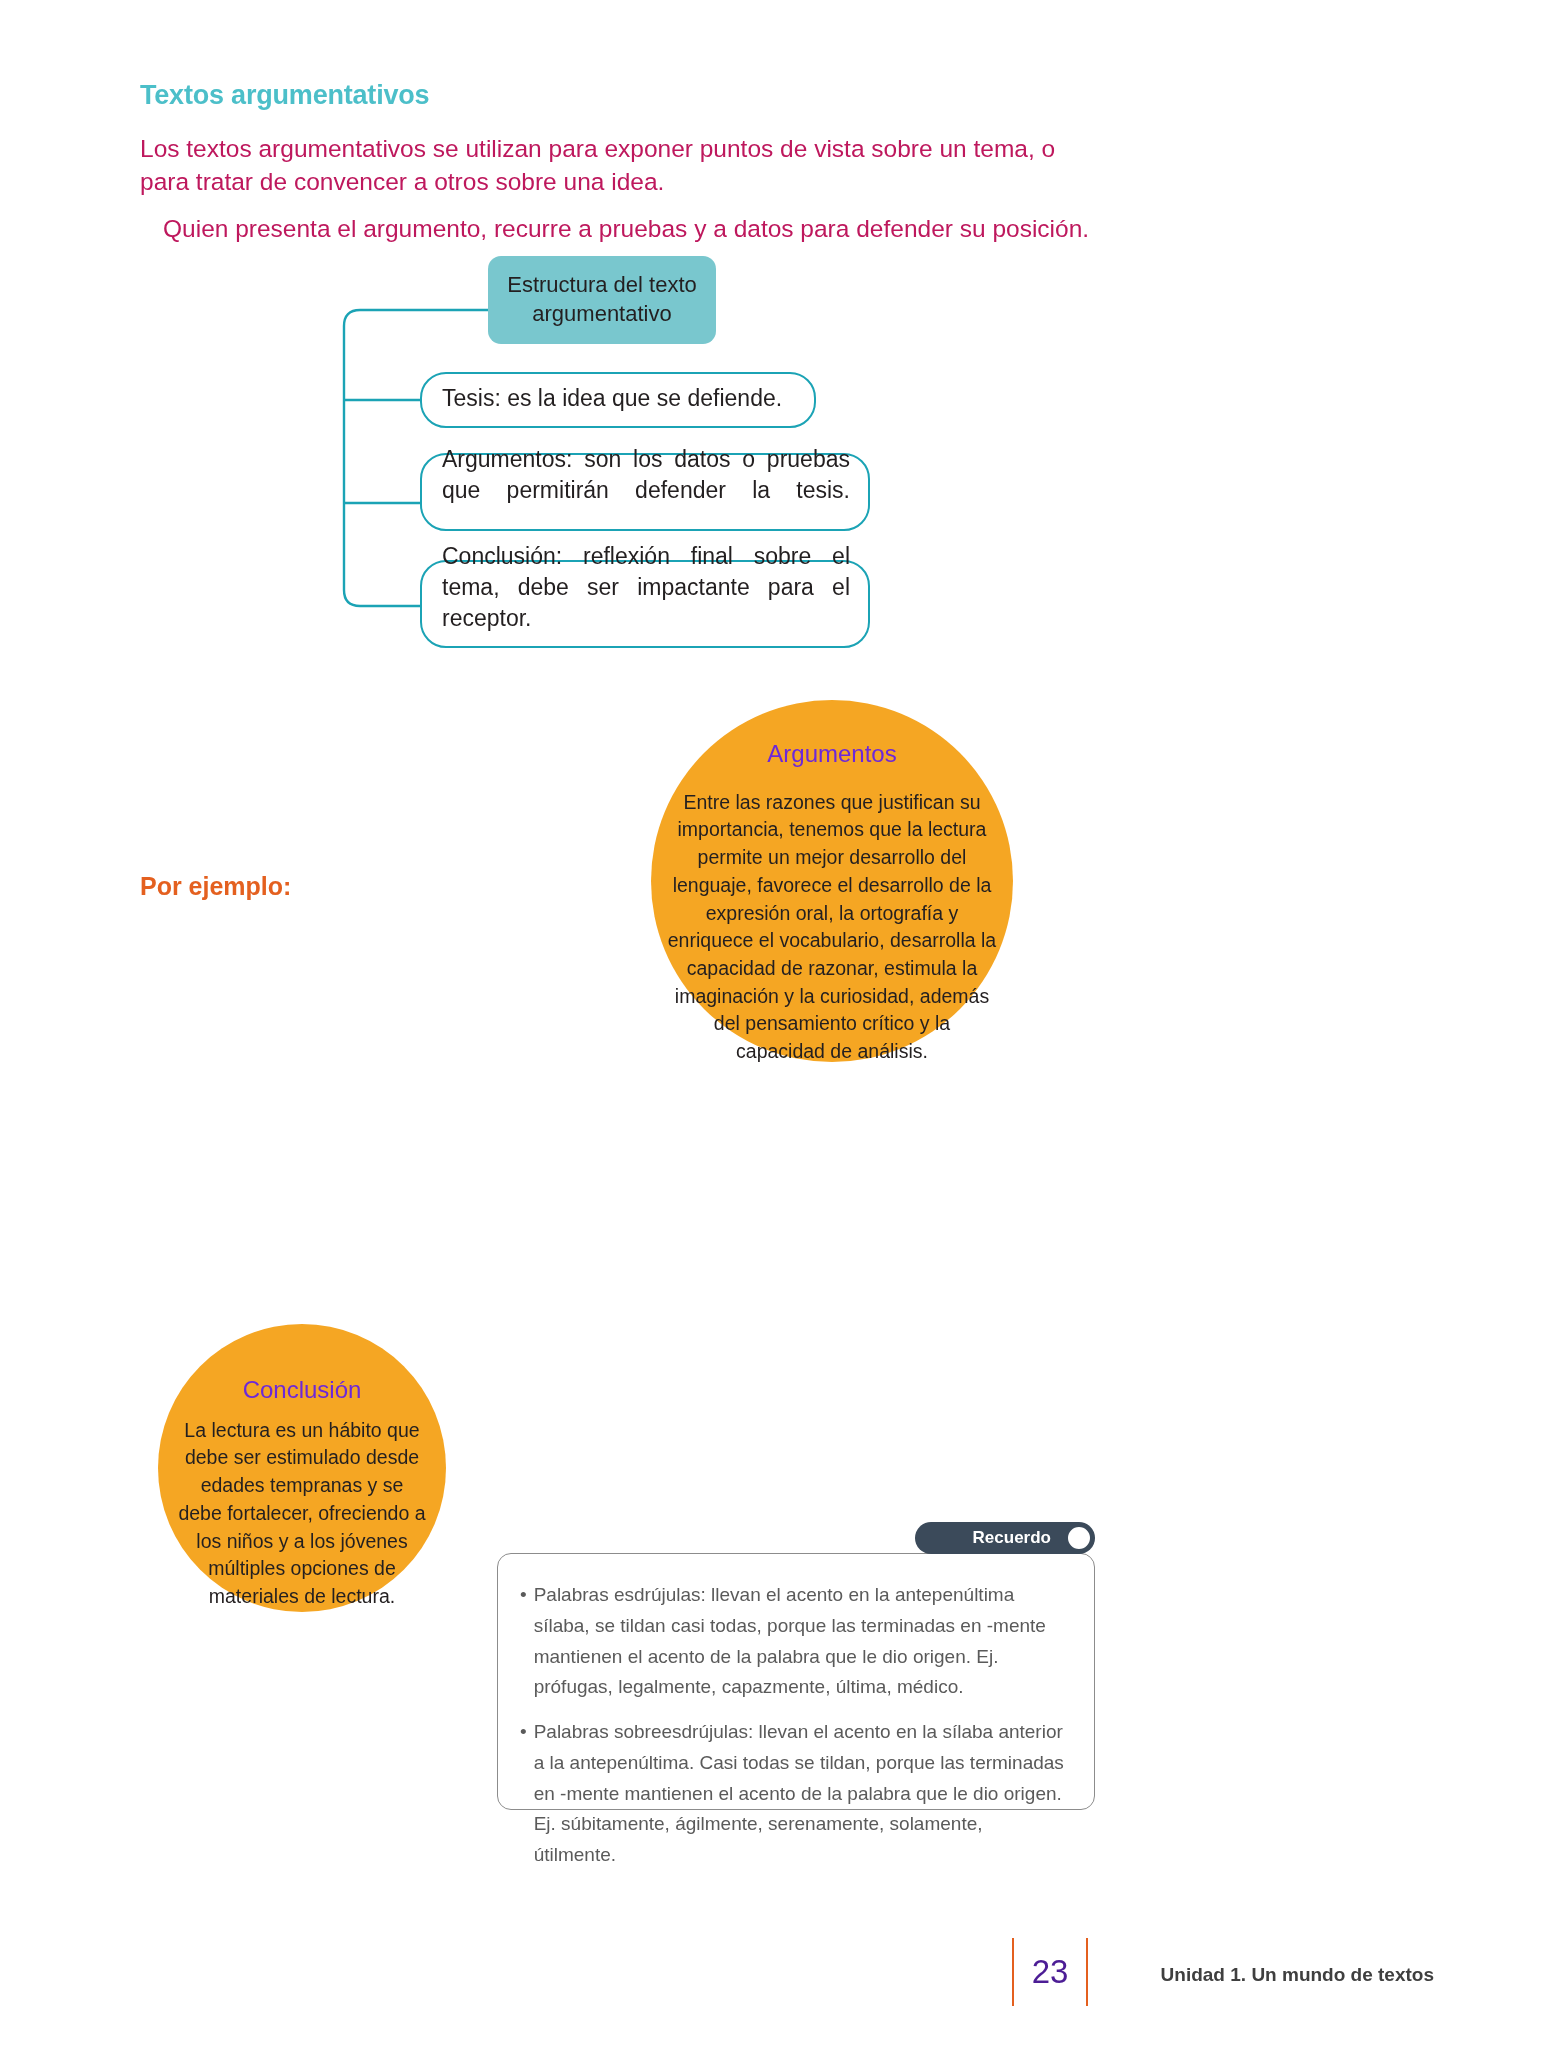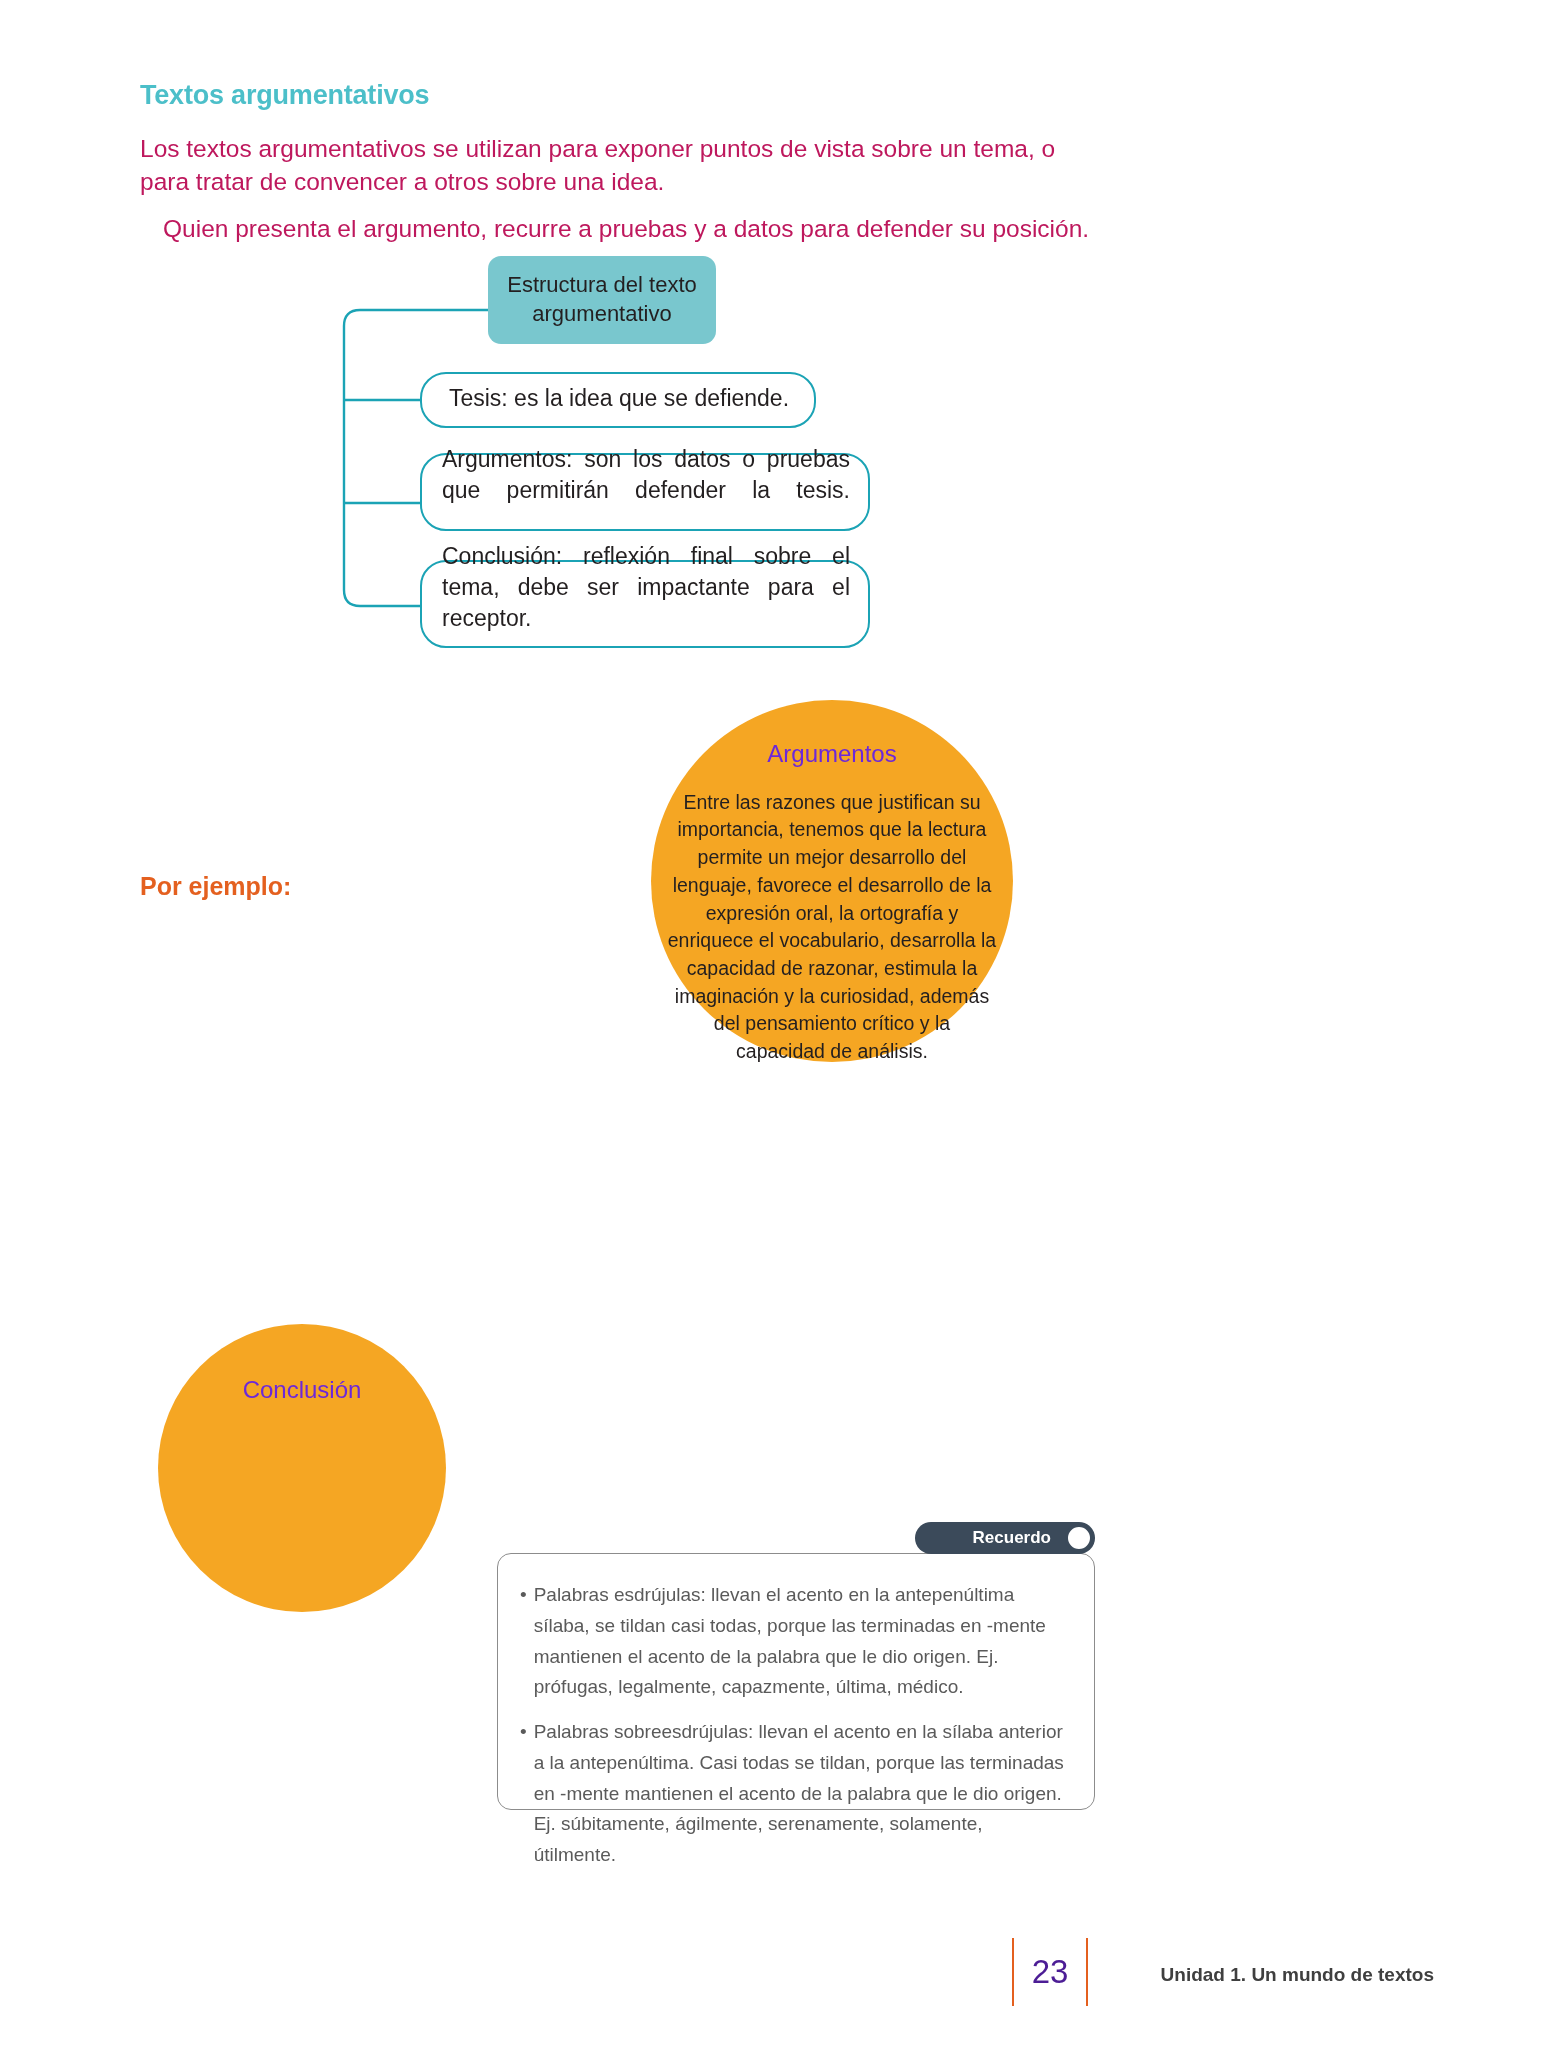--- a/index.html
+++ b/index.html
@@ -17,21 +17,21 @@
 
   
   #structure-diagram{position:absolute;left:330px;top:250px;width:560px;height:410px;}
   #structure-diagram svg{position:absolute;left:0;top:0;overflow:visible;}
 
   .node{position:absolute;box-sizing:border-box;display:flex;align-items:center;}
   #node-root{left:488px;top:256px;width:228px;height:88px;background:#79c7ce;
       border-radius:13px;justify-content:center;text-align:center;
       font-size:22px;line-height:1.3;color:#231f20;padding:0 12px;}
   .node-sub{border:2px solid #1ba3b5;border-radius:26px;background:#ffffff;
-      font-size:23px;line-height:1.35;color:#231f20;padding:6px 18px 8px 20px;text-align:center;}
+      font-size:23px;line-height:1.35;color:#231f20;padding:6px 18px 8px 20px;}
   #node-tesis{left:420px;top:372px;width:396px;height:56px;}
   #node-argumentos{left:420px;top:453px;width:450px;height:78px;text-align:justify;}
   #node-conclusion{left:420px;top:560px;width:450px;height:88px;text-align:justify;}
   .node-sub span{display:block;width:100%;}
   #node-argumentos .jt, #node-conclusion .jt{text-align:justify;text-align-last:left;}
   #node-argumentos .jt::after,#node-conclusion .jt::after{content:"";display:inline-block;width:100%;}
 
   
   #por-ejemplo{position:absolute;left:140px;top:872px;font-size:25px;
       font-weight:bold;color:#e4601f;}
@@ -114,20 +114,21 @@
   <div id="por-ejemplo">Por ejemplo:</div>
 
   <div class="circle" id="circle-argumentos">
     <div class="c-title">Argumentos</div>
     <div class="c-body">Entre las razones que justifican su importancia, tenemos que la lectura permite un mejor desarrollo del lenguaje, favorece el desarrollo de la expresión oral, la ortografía y enriquece el vocabulario, desarrolla la capacidad de razonar, estimula la imaginación y la curiosidad, además del pensamiento crítico y la capacidad de análisis.</div>
   </div>
 
 
   <div class="circle" id="circle-conclusion">
     <div class="c-title">Conclusión</div>
+    <div class="c-body">La lectura es un hábito que debe ser estimulado desde edades tempranas y se debe fortalecer, ofreciendo a los niños y a los jóvenes múltiples opciones de materiales de lectura.</div>
   </div>
 
   <div id="recuerdo-box">
     <div class="recuerdo-item">
       <span class="bullet">•</span>
       <span>Palabras esdrújulas: llevan el acento en la antepenúltima sílaba, se tildan casi todas, porque las terminadas en -mente mantienen el acento de la palabra que le dio origen. Ej.  prófugas, legalmente, capazmente, última, médico.</span>
     </div>
     <div class="recuerdo-item">
       <span class="bullet">•</span>
       <span>Palabras sobreesdrújulas: llevan el acento en la sílaba anterior a la antepenúltima. Casi todas se tildan, porque las terminadas en -mente mantienen el acento de la palabra que le dio origen. Ej. súbitamente, ágilmente, serenamente, solamente, útilmente.</span>

